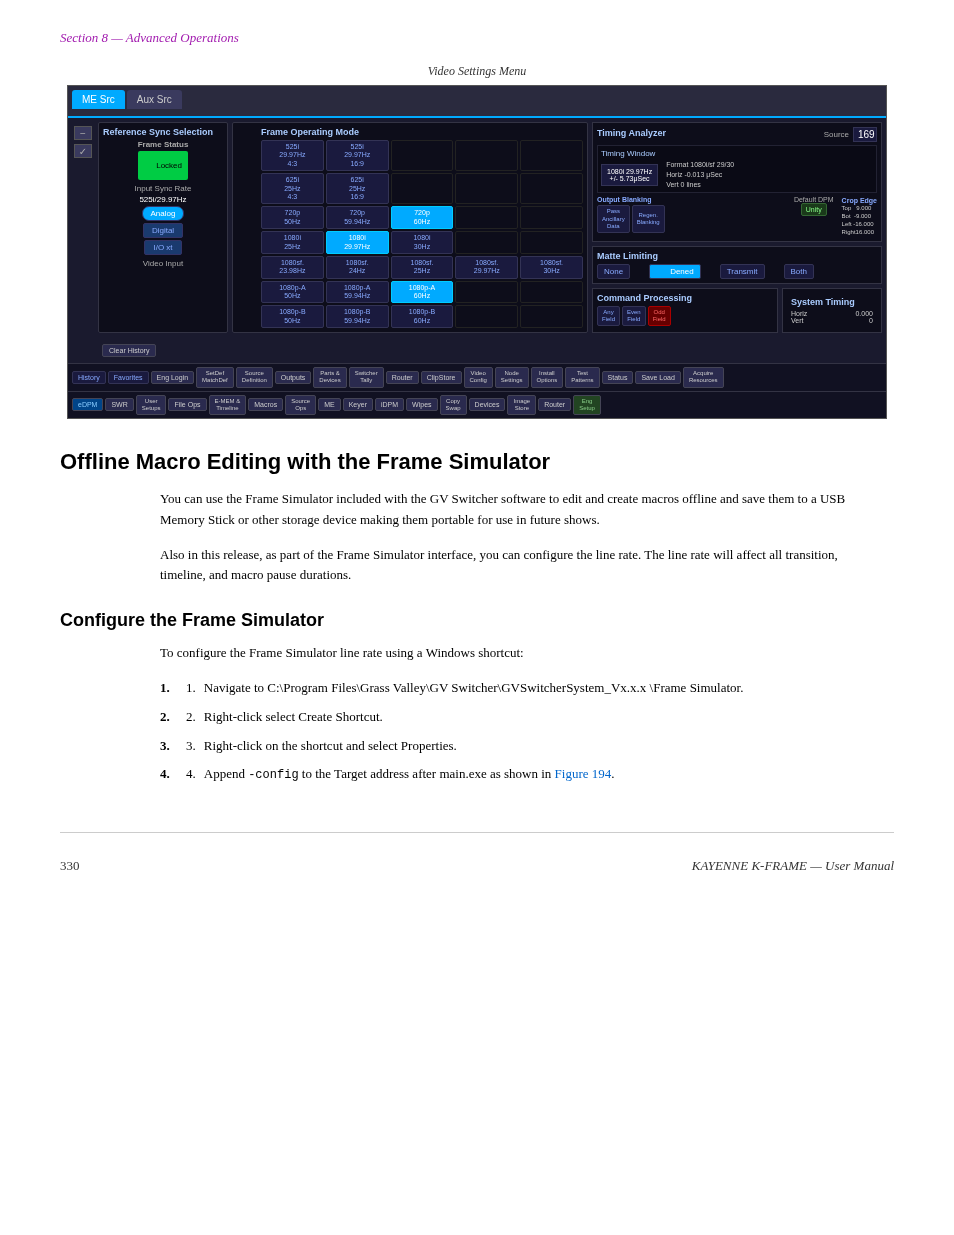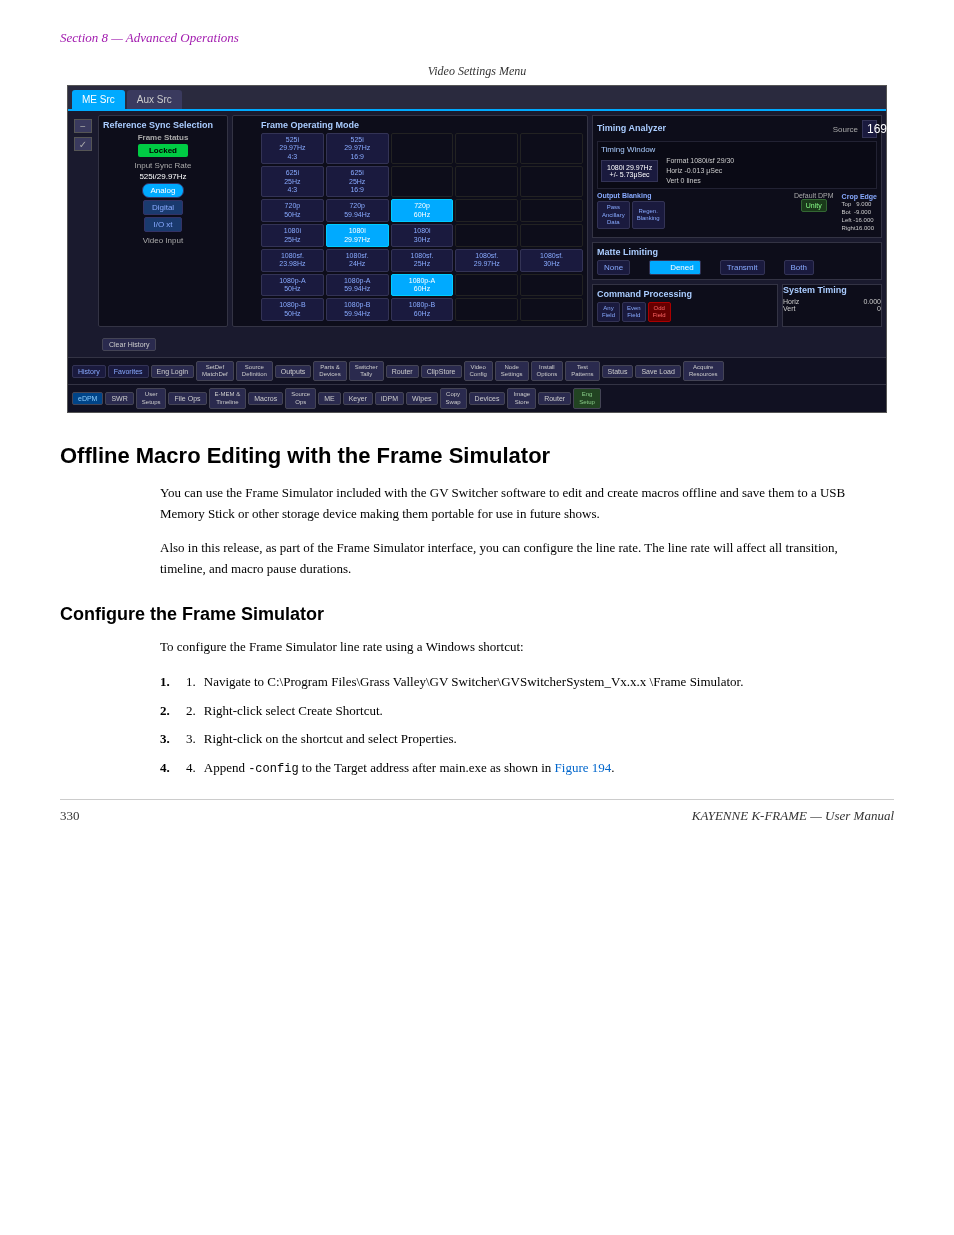--- a/index.html
+++ b/index.html
@@ -41,21 +41,21 @@
       margin: 0 auto 30px auto;
       padding: 0;
       font-family: Arial, sans-serif;
     }
 
     
     .tab-bar {
       background: #2a2a3e;
       display: flex;
       align-items: flex-end;
-      padding: 4px 4px 0 4px;
+      padding: 4px 4px 7px 4px;
       gap: 2px;
       border-bottom: 2px solid #00aaff;
     }
     .tab {
       padding: 4px 10px;
       font-size: 10px;
       color: #ccc;
       background: #3a3a5e;
       border-radius: 3px 3px 0 0;
       cursor: pointer;
@@ -147,23 +147,23 @@
       color: #aaa;
       margin-bottom: 2px;
       font-weight: bold;
       text-align: center;
     }
 
     .locked-badge {
       background: #00cc44;
       color: #000;
       font-size: 8px;
-      font-weight: bold;
-      text-align: center;
-      padding: 2px 6px;
+      font-weight: normal;
+      text-align: right;
+      padding: 10px 6px;
       border-radius: 2px;
       margin: 2px auto;
       width: 50px;
     }
 
     .input-sync-label {
       font-size: 8px;
       color: #aaa;
       text-align: center;
       margin-top: 4px;
@@ -262,23 +262,23 @@
 
     .source-label {
       font-size: 8px;
       color: #aaa;
     }
 
     .source-value {
       background: #1a1a3e;
       border: 1px solid #335;
       color: #fff;
-      font-size: 12px;
+      font-size: 10px;
       padding: 1px 4px;
-      width: 15px;
+      width: 24px;
       text-align: center;
     }
 
     .timing-window {
       background: #0a0a15;
       border: 1px solid #223;
       padding: 3px;
       margin-bottom: 3px;
     }
 
@@ -418,21 +418,21 @@
     .cmd-btn.active {
       background: #660000;
       color: #ff6666;
       border-color: #aa0000;
     }
 
     .sys-timing {
       width: 100px;
       background: #0d0d1a;
       border: 1px solid #334;
-      padding: 0;
+      padding: 8px;
     }
 
     .sys-values {
       font-size: 7px;
       color: #ccc;
       margin-top: 2px;
     }
 
     .sys-row {
       display: flex;
@@ -571,22 +571,22 @@
       color: #0066cc;
       text-decoration: none;
       cursor: pointer;
     }
 
     
     .page-footer {
       display: flex;
       justify-content: space-between;
       align-items: center;
-      margin-top: 20px;
-      padding-top: 8px;
+      margin-top: 46px;
+      padding-top: 25px;
       border-top: 1px solid #ccc;
     }
 
     .footer-page-num {
       font-size: 13px;
       color: #333;
     }
 
     .footer-brand {
       font-size: 13px;

